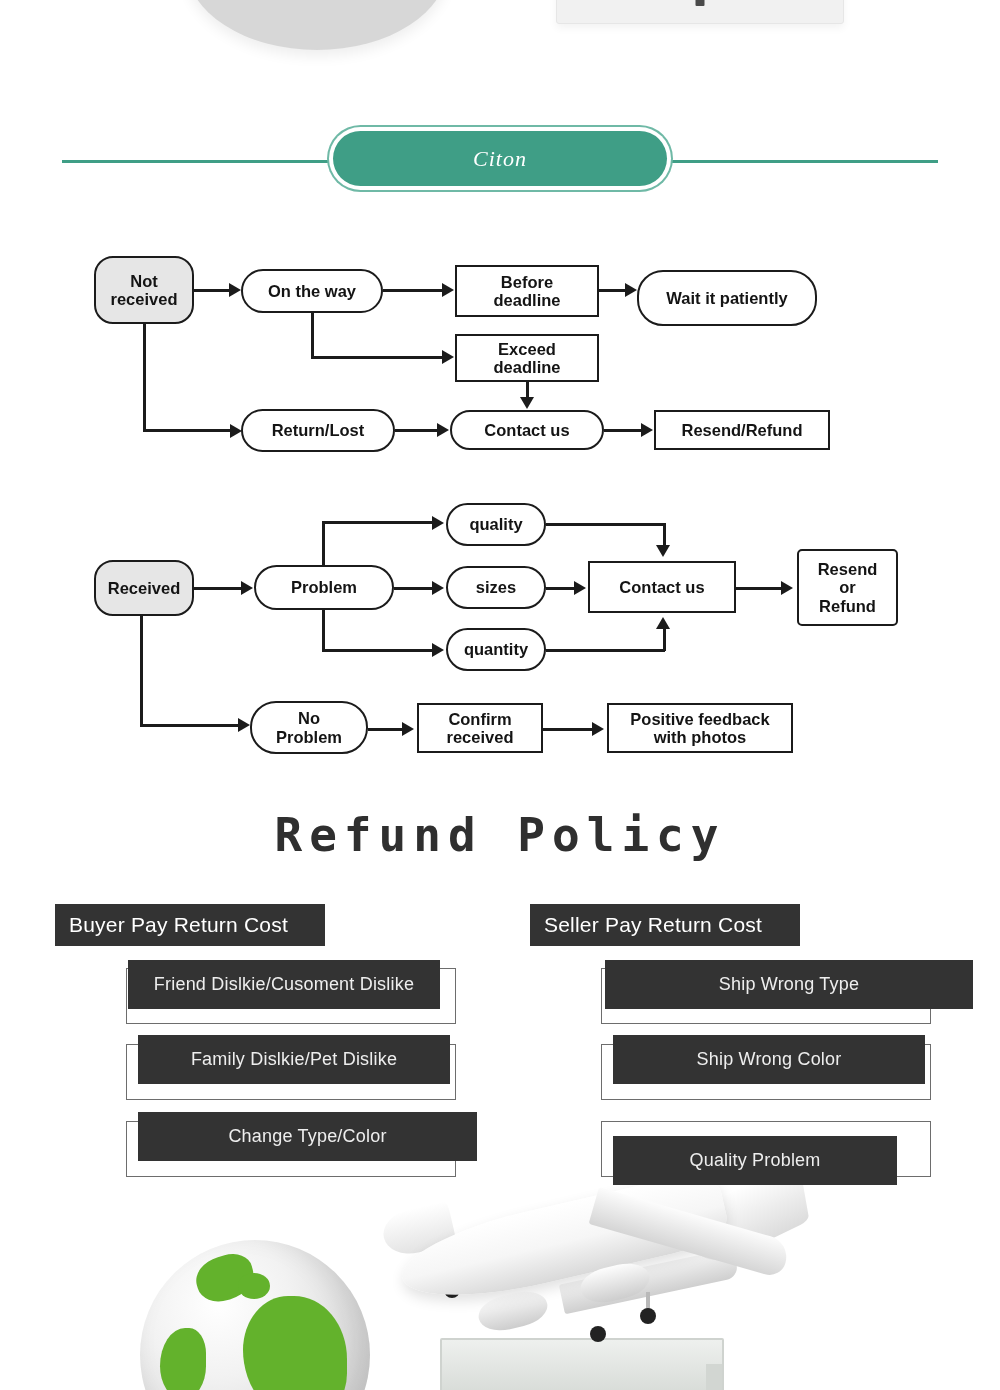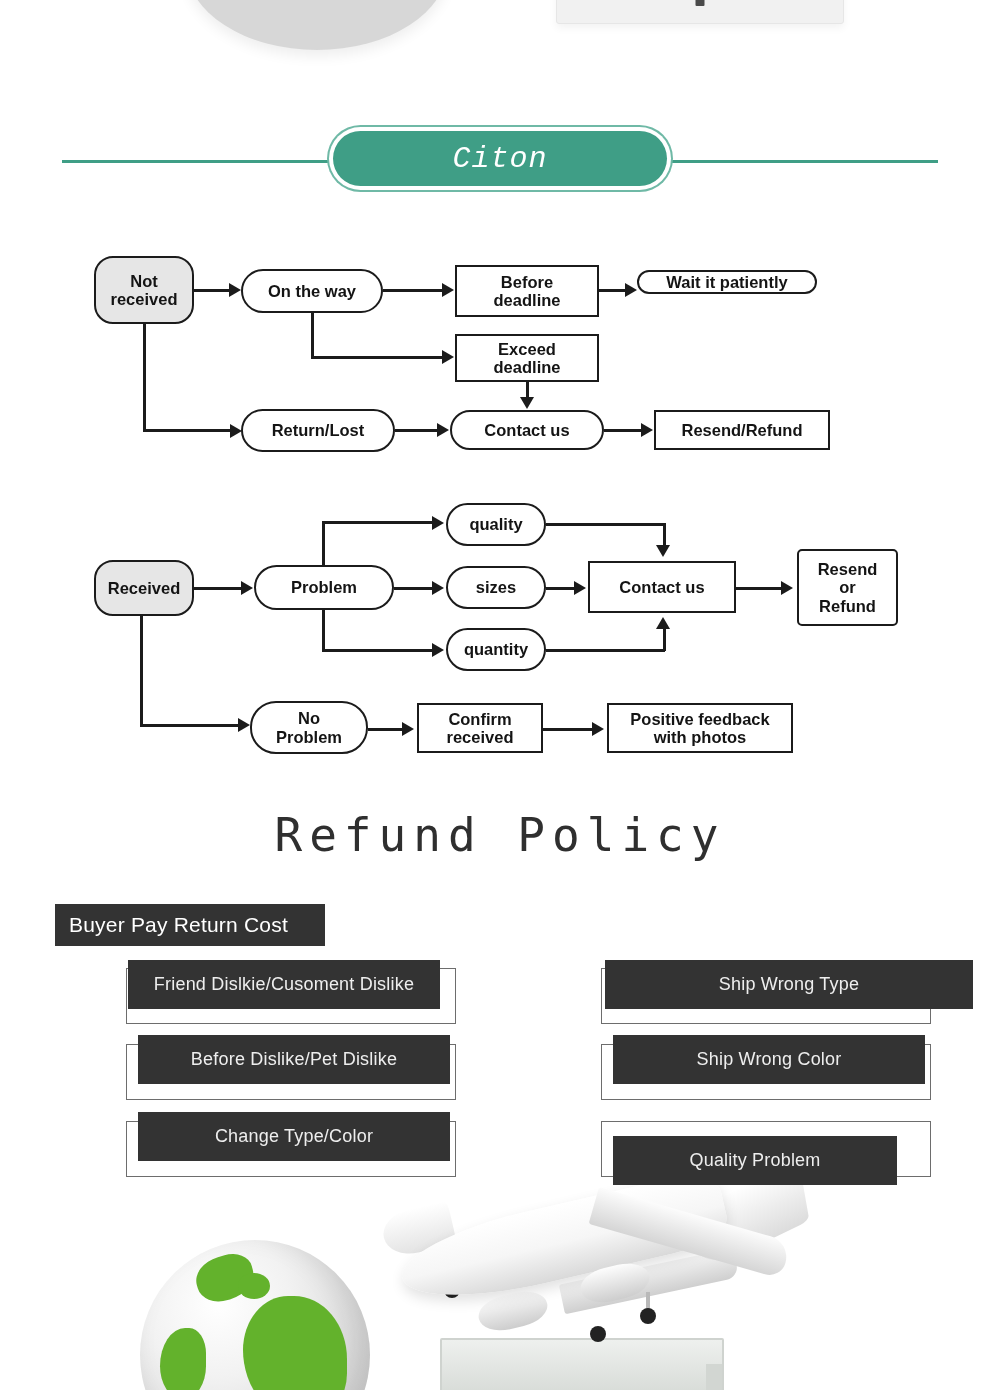--- a/index.html
+++ b/index.html
@@ -36,22 +36,22 @@
   .banner-rule{
     position:absolute;left:62px;top:75px;width:876px;height:3px;background:#3f9e86;
   }
   .banner-pill{
     position:absolute;left:333px;top:46px;width:334px;height:55px;
     background:#3f9e86;border-radius:28px;
     box-shadow:0 0 0 4px #ffffff, 0 0 0 6px #6fb9a6;
     display:flex;align-items:center;justify-content:center;
   }
   .banner-pill span{
-    font-family:Liberation Mono, monospace;
-    font-style:italic;font-size:30px;color:#ffffff;letter-spacing:1px;
+    font-family:Liberation Serif, serif;
+    font-style:italic;font-size:22px;color:#ffffff;letter-spacing:1px;
   }
 
   
   .flow{position:absolute;left:0;width:1000px;}
   .node{
     position:absolute;box-sizing:border-box;
     border:2.5px solid #1b1b1b;background:#ffffff;color:#141414;
     font-weight:bold;font-size:16.5px;line-height:1.12;
     display:flex;align-items:center;justify-content:center;text-align:center;
     z-index:3;
@@ -67,21 +67,21 @@
   .ln.v{width:2.5px;}
   .ar{position:absolute;width:0;height:0;z-index:2;}
   .ar.r{border-top:7px solid transparent;border-bottom:7px solid transparent;border-left:12px solid #1b1b1b;}
   .ar.d{border-left:7px solid transparent;border-right:7px solid transparent;border-top:12px solid #1b1b1b;}
   .ar.u{border-left:7px solid transparent;border-right:7px solid transparent;border-bottom:12px solid #1b1b1b;}
 
   
   .refund-title{
     position:absolute;left:0;top:808px;width:1000px;text-align:center;
     font-family:"DejaVu Sans Mono","Liberation Mono",monospace;
-    font-weight:normal;font-size:46px;letter-spacing:7px;color:#2f2f2f;
+    font-weight:bold;font-size:46px;letter-spacing:7px;color:#2f2f2f;
   }
 
   
   .pol-head{
     position:absolute;box-sizing:border-box;height:42px;background:#333333;
     color:#ffffff;font-size:21px;display:flex;align-items:center;
     padding:0 14px;letter-spacing:.2px;
   }
   .pol-outline{
     position:absolute;box-sizing:border-box;height:56px;
@@ -182,21 +182,21 @@
 
     <div class="node rounded" style="left:241px;top:269px;width:142px;height:44px;">On the way</div>
 
     <div class="node" style="left:455px;top:265px;width:144px;height:52px;">
       <div>
         <div>Before</div>
         <div>deadline</div>
       </div>
     </div>
 
-    <div class="node rounded" style="left:637px;top:270px;width:180px;height:24px;">Wait it patiently</div>
+    <div class="node rounded" style="left:637px;top:270px;width:180px;height:56px;">Wait it patiently</div>
 
     <div class="node thin" style="left:455px;top:334px;width:144px;height:48px;">
       <div>
         <div>Exceed</div>
         <div>deadline</div>
       </div>
     </div>
 
     <div class="node rounded" style="left:241px;top:409px;width:154px;height:43px;">Return/Lost</div>
 
@@ -314,25 +314,26 @@
   </div>
 
   <div class="refund-title">Refund Policy</div>
 
   <div class="pol-head" style="left:55px;top:904px;width:270px;">Buyer Pay Return Cost</div>
 
   <div class="pol-outline" style="left:126px;top:968px;width:330px;"></div>
   <div class="pol-bar" style="left:128px;top:960px;width:312px;">Friend Dislkie/Cusoment Dislike</div>
 
   <div class="pol-outline" style="left:126px;top:1044px;width:330px;"></div>
-  <div class="pol-bar" style="left:138px;top:1035px;width:312px;">Before Dislike/Pet Dislike</div>
+  <div class="pol-bar" style="left:138px;top:1035px;width:312px;">Family Dislkie/Pet Dislike</div>
 
   <div class="pol-outline" style="left:126px;top:1121px;width:330px;"></div>
-  <div class="pol-bar" style="left:138px;top:1112px;width:312px;">Change Type/Color</div>
-
+  <div class="pol-bar" style="left:138px;top:1112px;width:339px;">Change Type/Color</div>
+
+  <div class="pol-head" style="left:530px;top:904px;width:270px;">Seller Pay Return Cost</div>
 
   <div class="pol-outline" style="left:601px;top:968px;width:330px;"></div>
   <div class="pol-bar" style="left:605px;top:960px;width:368px;">Ship Wrong Type</div>
 
   <div class="pol-outline" style="left:601px;top:1044px;width:330px;"></div>
   <div class="pol-bar" style="left:613px;top:1035px;width:312px;">Ship Wrong Color</div>
 
   <div class="pol-outline" style="left:601px;top:1121px;width:330px;"></div>
   <div class="pol-bar" style="left:613px;top:1136px;width:284px;">Quality Problem</div>
 

